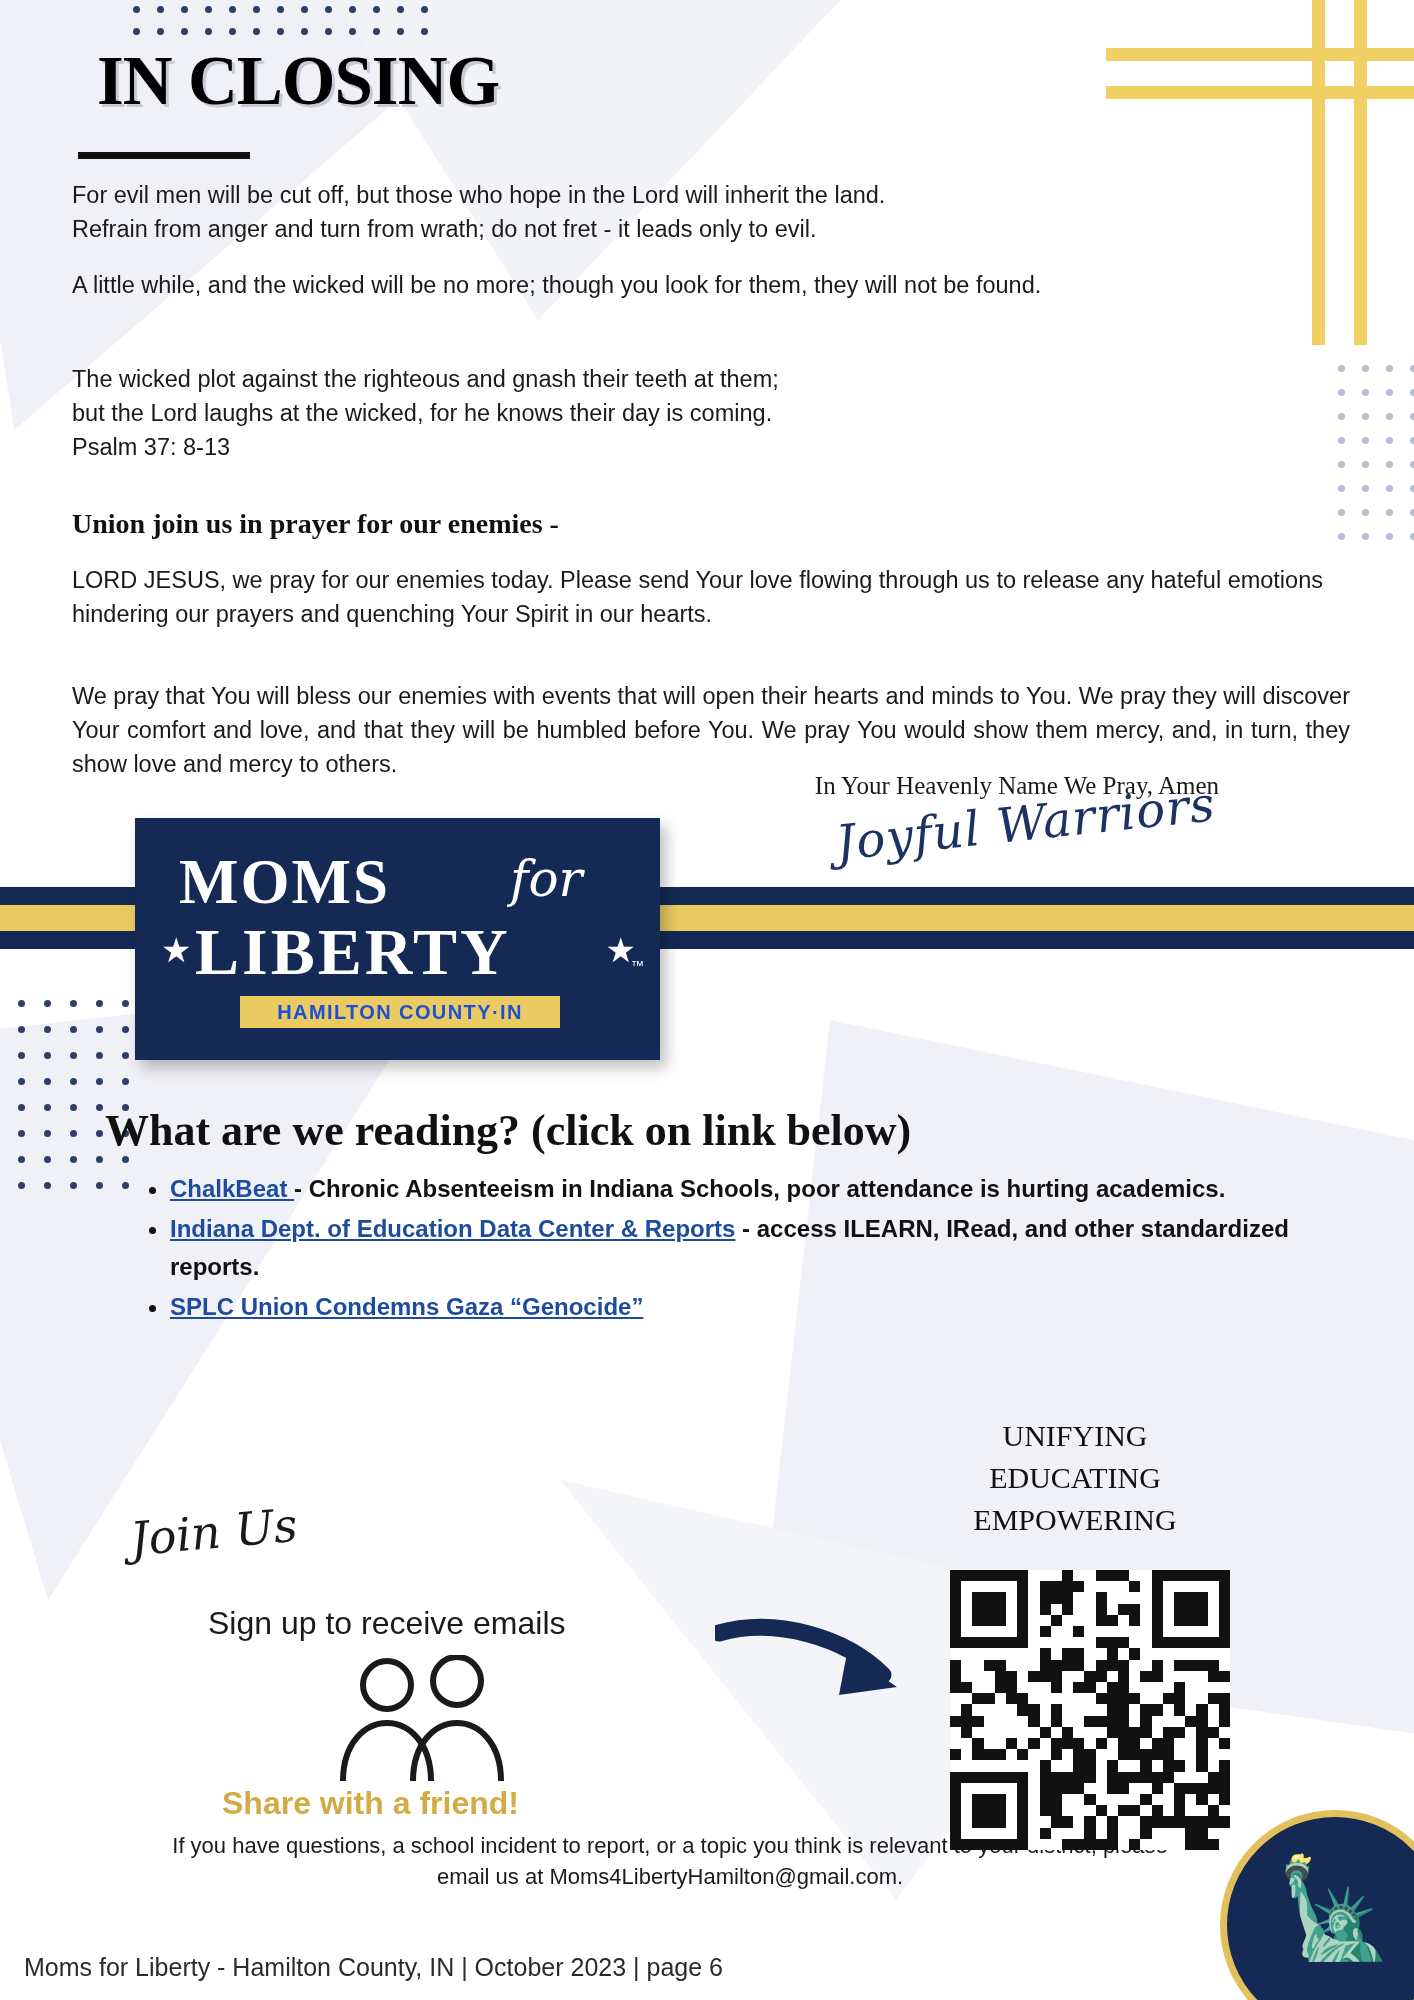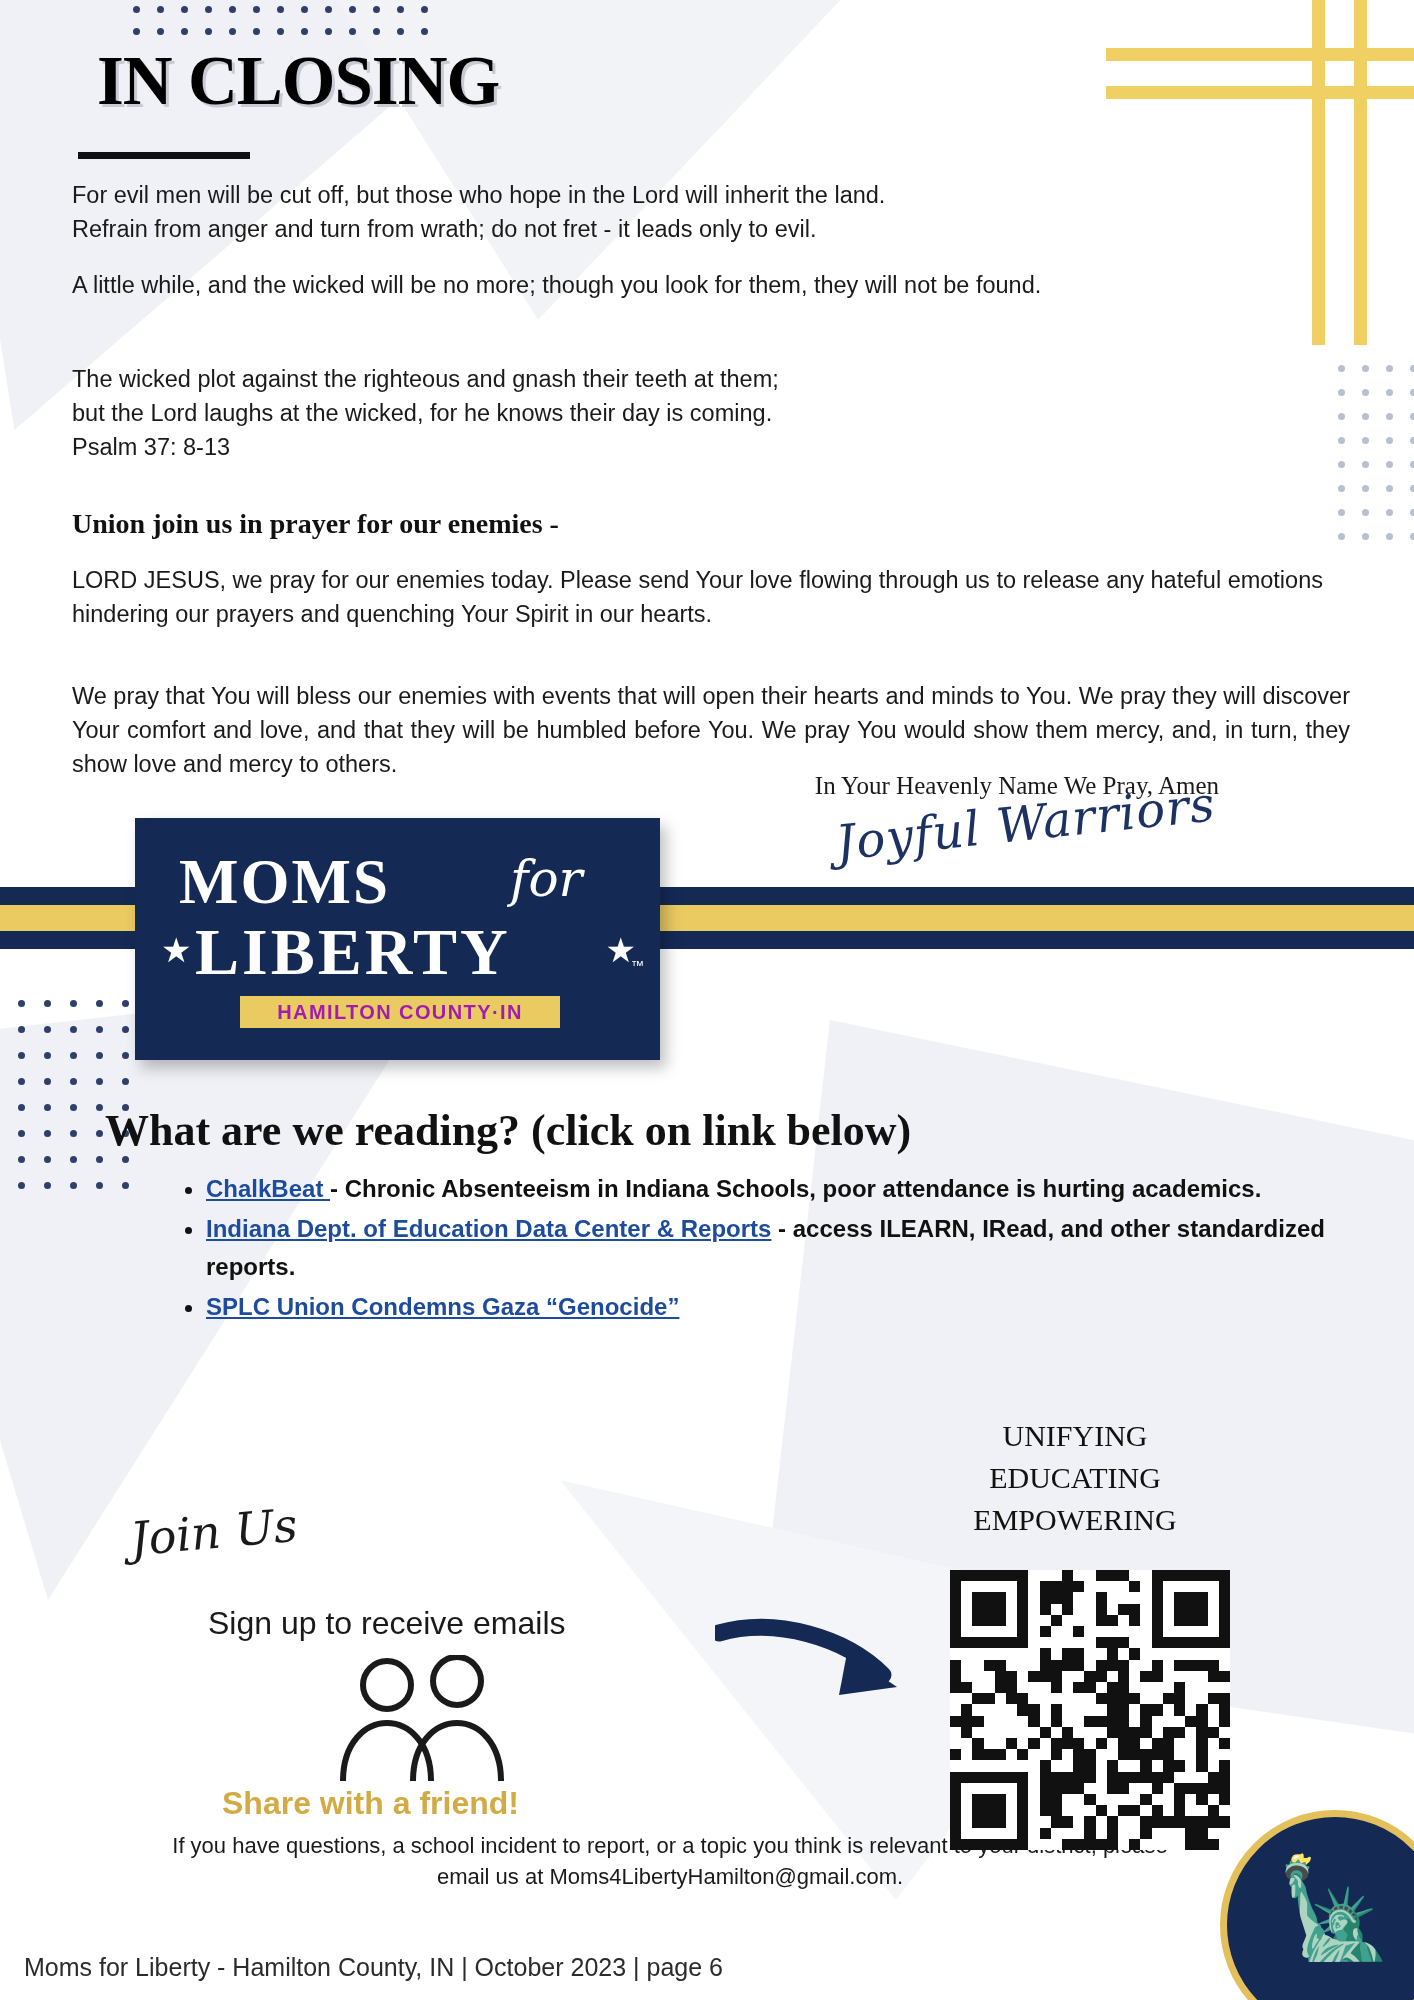--- a/index.html
+++ b/index.html
@@ -133,37 +133,37 @@
     font-size:66px; letter-spacing:3px;
   }
   .logo-card .star-l, .logo-card .star-r {
     position:absolute; top:112px; color:#fff; font-size:34px;
   }
   .logo-card .star-l { left:26px; }
   .logo-card .star-r { right:24px; }
   .logo-card .tm { position:absolute; right:16px; top:140px; color:#fff; font-size:13px; }
   .logo-card .county {
     position:absolute; left:105px; top:178px; width:320px; height:32px;
-    background:#e9cb62; color:#a21caf;
+    background:#e9cb62; color:#1d4ed8;
     font-size:20px; font-weight:bold; letter-spacing:1.4px;
     display:flex; align-items:center; justify-content:center;
   }
 
   
   .reading-head {
     position:absolute; left:105px; top:1105px;
     font-family:"Liberation Serif", serif; font-weight:bold;
     font-size:44px; color:#111;
   }
   .reading-list {
     position:absolute; left:130px; top:1170px; width:1180px;
     margin:0; padding-left:40px;
     font-size:24px; line-height:38px; font-weight:bold; color:#111;
   }
-  .reading-list li { margin-bottom:2px;margin-left:36px; }
+  .reading-list li { margin-bottom:2px; }
   .reading-list a { color:#1d4b9e; text-decoration:underline; }
 
   
   .join-script {
     position:absolute; left:130px; top:1505px;
     font-family:"DejaVu Serif", serif; font-style:italic;
     font-size:46px; color:#1a1a1a;
     transform:rotate(-5deg);
   }
   .signup-text {

